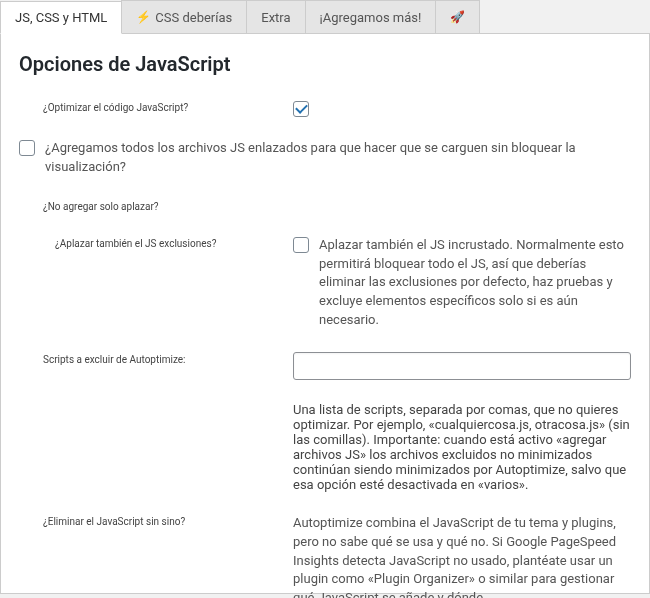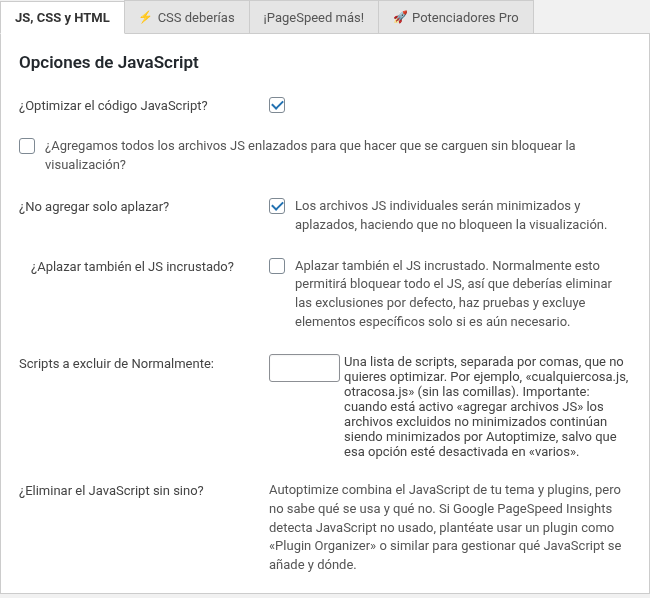--- a/index.html
+++ b/index.html
@@ -29,48 +29,48 @@
     align-items: center;
     gap: 4px;
     font-size: 13px;
   }
   .tab.active {
     background: #fff;
     position: relative;
     top: 1px;
     border-bottom: 1px solid #fff;
     color: #333;
-    font-weight: bold;
   }
   .panel {
     background: #fff;
     border: 1px solid #ccc;
     border-top: none;
     padding: 18px 18px 18px 18px;
     height: 560px;
   }
   .section-title {
-    font-size: 17px;
+    font-size: 20px;
     font-weight: 600;
     color: #23282d;
     margin-bottom: 24px;
   }
   .form-row {
     display: flex;
     align-items: flex-start;
     margin-bottom: 22px;
   }
   .form-label {
     width: 250px;
     flex-shrink: 0;
     color: #444;
-    font-size: 13px;
+    font-size: 10px;
     line-height: 1.4;
     padding-right: 10px;
     padding-top: 1px;
+    margin-left: 24px;
   }
   .form-label.indent {
     padding-left: 12px;
   }
   .form-control {
     flex: 1;
     display: flex;
     align-items: flex-start;
     gap: 10px;
   }
@@ -107,43 +107,45 @@
     border: 1px solid #8c8f94;
     border-radius: 3px;
     font-size: 13px;
     height: 28px;
     background: #fff;
     box-shadow: inset 0 1px 2px rgba(0,0,0,0.05);
   }
   .input-wrap {
     flex: 1;
     display: flex;
-    flex-direction: row;
-    gap: 4px;
+    flex-direction: column;
+    gap: 22px;
   }
   .bolt { color: #f0a000; font-size: 12px; }
   .rocket { font-size: 12px; }
 </style>
 </head>
 <body>
 
 <div class="tabs">
   <div class="tab active">
     <span>JS, CSS y HTML</span>
   </div>
   <div class="tab">
     <span class="bolt">⚡</span>
     <span>CSS deberías</span>
   </div>
   <div class="tab">
-    <span>¡PageSpeed más!</span>
+    <span>Extra</span>
+  </div>
+  <div class="tab">
+    <span>¡Agregamos más!</span>
   </div>
   <div class="tab">
     <span class="rocket">🚀</span>
-    <span>Potenciadores Pro</span>
   </div>
 </div>
 
 <div class="panel">
   <div class="section-title">Opciones de JavaScript</div>
 
   <div class="form-row">
     <div class="form-label">¿Optimizar el código JavaScript?</div>
     <div class="form-control">
       <span class="checkbox checked"></span>
@@ -152,36 +154,32 @@
 
   <div class="form-row">
     <div class="form-control">
       <span class="checkbox"></span>
       <span class="desc">¿Agregamos todos los archivos JS enlazados para que hacer que se carguen sin bloquear la visualización?</span>
     </div>
   </div>
 
   <div class="form-row">
     <div class="form-label">¿No agregar solo aplazar?</div>
-    <div class="form-control">
-      <span class="checkbox checked"></span>
-      <span class="desc">Los archivos JS individuales serán minimizados y aplazados, haciendo que no bloqueen la visualización.</span>
-    </div>
   </div>
 
   <div class="form-row">
-    <div class="form-label indent">¿Aplazar también el JS incrustado?</div>
+    <div class="form-label indent">¿Aplazar también el JS exclusiones?</div>
     <div class="form-control">
       <span class="checkbox"></span>
       <span class="desc">Aplazar también el JS incrustado. Normalmente esto permitirá bloquear todo el JS, así que deberías eliminar las exclusiones por defecto, haz pruebas y excluye elementos específicos solo si es aún necesario.</span>
     </div>
   </div>
 
   <div class="form-row">
-    <div class="form-label">Scripts a excluir de Normalmente:</div>
+    <div class="form-label">Scripts a excluir de Autoptimize:</div>
     <div class="input-wrap">
       <input class="text-input" type="text" value="" style="">
       <span class="desc">Una lista de scripts, separada por comas, que no quieres optimizar. Por ejemplo, «cualquiercosa.js, otracosa.js» (sin las comillas). Importante: cuando está activo «agregar archivos JS» los archivos excluidos no minimizados continúan siendo minimizados por Autoptimize, salvo que esa opción esté desactivada en «varios».</span>
     </div>
   </div>
 
   <div class="form-row">
     <div class="form-label">¿Eliminar el JavaScript sin sino?</div>
     <div class="form-control">
       <span class="desc">Autoptimize combina el JavaScript de tu tema y plugins, pero no sabe qué se usa y qué no. Si Google PageSpeed Insights detecta JavaScript no usado, plantéate usar un plugin como «Plugin Organizer» o similar para gestionar qué JavaScript se añade y dónde.</span>

